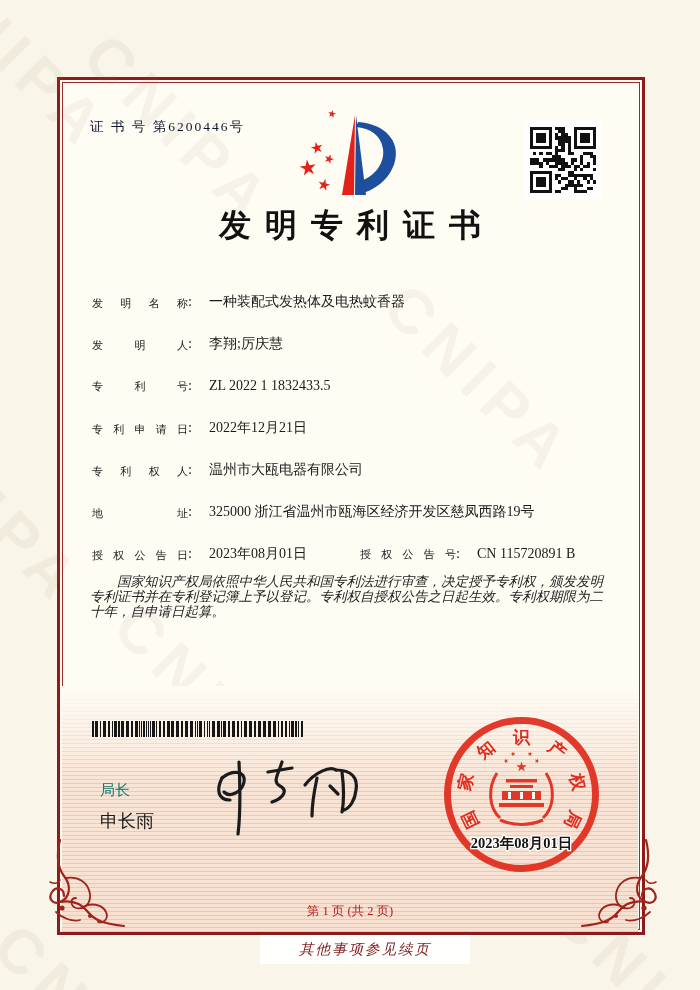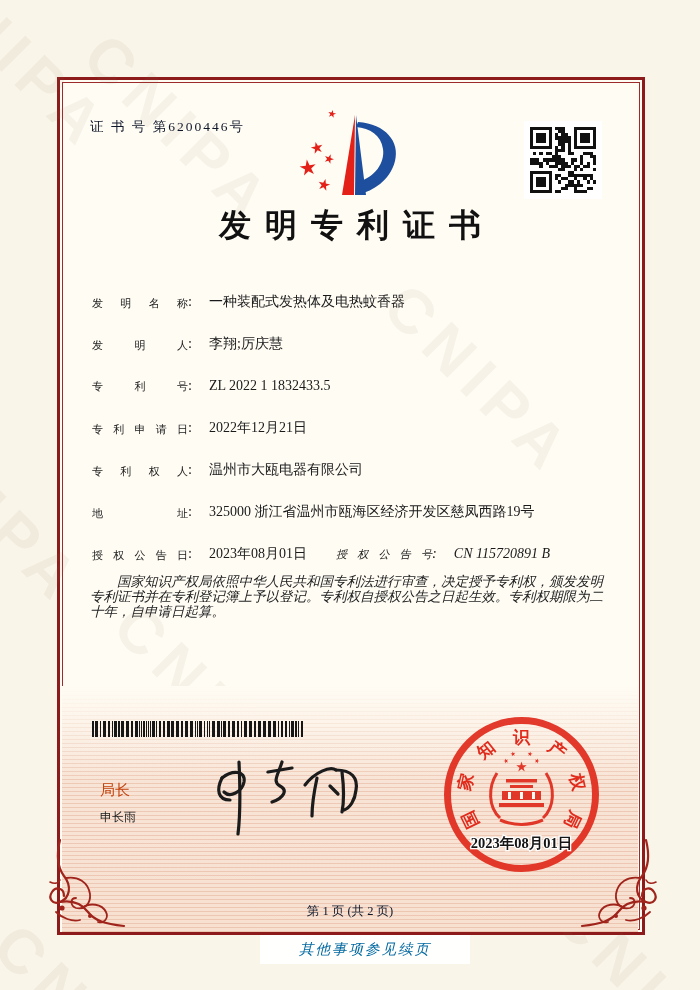--- a/index.html
+++ b/index.html
@@ -63,55 +63,55 @@
 
   .fields{position:absolute;left:92px;top:292px;width:520px;z-index:2;}
   .frow{position:absolute;left:0;white-space:nowrap;}
   .flabel{
     display:inline-block;width:96px;
     text-align:justify;text-align-last:justify;
     font-size:11px;color:#1c1c1c;vertical-align:bottom;
   }
   .fcolon{font-size:14.5px;color:#1c1c1c;}
   .fvalue{font-size:14px;color:#1a1a1a;margin-left:17px;}
-  .fpair2{position:absolute;left:244px;top:0;white-space:nowrap;font-style:italic;}
+  .fpair2{position:absolute;left:268px;top:0;white-space:nowrap;}
 
   .paras{
     position:absolute;left:90px;top:574px;width:526px;z-index:2;
     font-size:13.5px;line-height:15px;color:#222;
     font-style:italic;
   }
   .paras p{margin:0 0 5px 0;text-indent:2em;}
 
   .barcode{position:absolute;left:92px;top:721px;z-index:2;}
 
   .signer-title{
     position:absolute;left:100px;top:781px;z-index:3;
     font-family:"Liberation Sans","DejaVu Sans",sans-serif;
-    font-size:15px;color:#c2410c;
+    font-size:15px;color:#0f766e;
   }
   .signer-name{
     position:absolute;left:100px;top:809px;z-index:3;
     font-family:"Liberation Sans","DejaVu Sans",sans-serif;
-    font-size:12px;color:#1a1a1a;
+    font-size:18px;color:#1a1a1a;
   }
   .signature{position:absolute;left:188px;top:746px;z-index:3;}
 
   .seal{position:absolute;left:440px;top:713px;z-index:3;}
   .seal text{font-family:"Liberation Serif","DejaVu Serif",serif;}
 
   .page-info{
     position:absolute;left:0;top:903px;width:700px;z-index:2;
-    text-align:center;font-size:12.5px;color:#0f172a;
+    text-align:center;font-size:12.5px;color:#b91c1c;
   }
 
   .cont-note{
     position:absolute;left:260px;top:935px;width:210px;height:29px;z-index:2;
     background:#fffffe;display:flex;align-items:center;justify-content:center;
-    font-size:14.5px;font-style:italic;color:#0369a1;letter-spacing:2px;
+    font-size:14.5px;font-style:italic;color:#7f1d1d;letter-spacing:2px;
   }
 
   .flourish{position:absolute;z-index:2;}
   .flourish.left{left:46px;top:838px;}
   .flourish.right{left:578px;top:838px;transform:scaleX(-1);}
 </style>
 </head>
 <body>
 
 <div class="page">

